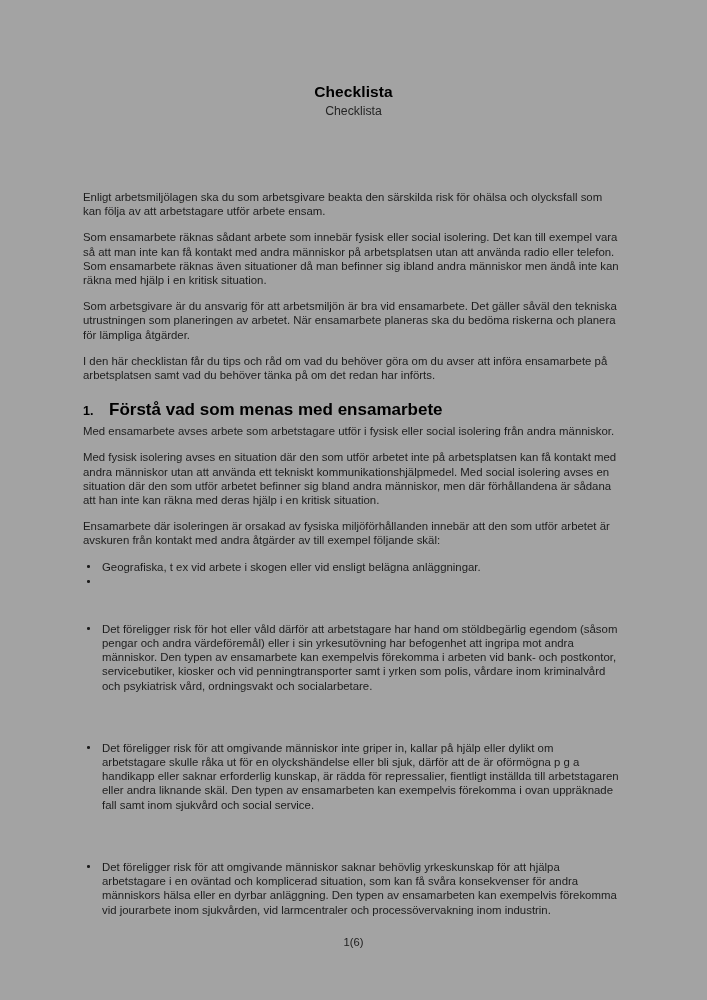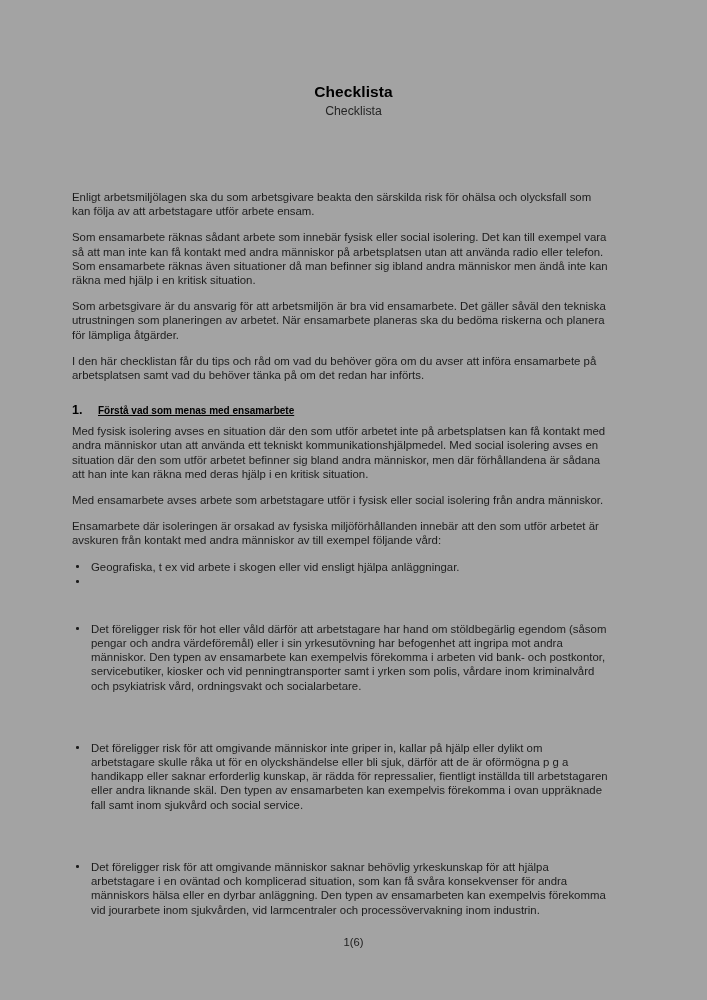--- a/index.html
+++ b/index.html
@@ -45,21 +45,21 @@
     font-weight: normal;
     line-height: 16px;
     color: #262626;
     margin: 2px 0 0 0;
   }
 
   
   .content {
     position: absolute;
     top: 190px;
-    left: 72px;
+    left: 83px;
     width: 537px;
   }
   p.para {
     margin: 0 0 12px 0;
     font-size: 11.4px;
     line-height: 14.2px;
     color: #1c1c1c;
     text-align: left;
   }
 
@@ -71,25 +71,24 @@
   }
   .section-number {
     font-size: 12.6px;
     font-weight: bold;
     color: #000000;
     width: 26px;
     flex: 0 0 26px;
     line-height: 16px;
   }
   .section-title {
-    font-size: 10px;
+    font-size: 17px;
     font-weight: bold;
     color: #000000;
     line-height: 16px;
-    text-decoration: underline;
   }
 
   
   ul.bullets {
     list-style: none;
     margin: 0 0 12px 0;
     padding: 0;
   }
   ul.bullets li {
     position: relative;
@@ -141,28 +140,28 @@
     <p class="para">Enligt arbetsmiljölagen ska du som arbetsgivare beakta den särskilda risk för ohälsa och olycksfall som kan följa av att arbetstagare utför arbete ensam.</p>
     <p class="para">Som ensamarbete räknas sådant arbete som innebär fysisk eller social isolering. Det kan till exempel vara så att man inte kan få kontakt med andra människor på arbetsplatsen utan att använda radio eller telefon. Som ensamarbete räknas även situationer då man befinner sig ibland andra människor men ändå inte kan räkna med hjälp i en kritisk situation.</p>
     <p class="para">Som arbetsgivare är du ansvarig för att arbetsmiljön är bra vid ensamarbete. Det gäller såväl den tekniska utrustningen som planeringen av arbetet. När ensamarbete planeras ska du bedöma riskerna och planera för lämpliga åtgärder.</p>
     <p class="para">I den här checklistan får du tips och råd om vad du behöver göra om du avser att införa ensamarbete på arbetsplatsen samt vad du behöver tänka på om det redan har införts.</p>
 
     <div class="section-heading">
       <span class="section-number">1.</span>
       <span class="section-title">Förstå vad som menas med ensamarbete</span>
     </div>
 
+    <p class="para">Med ensamarbete avses arbete som arbetstagare utför i fysisk eller social isolering från andra människor.</p>
     <p class="para">Med fysisk isolering avses en situation där den som utför arbetet inte på arbetsplatsen kan få kontakt med andra människor utan att använda ett tekniskt kommunikationshjälpmedel. Med social isolering avses en situation där den som utför arbetet befinner sig bland andra människor, men där förhållandena är sådana att han inte kan räkna med deras hjälp i en kritisk situation.</p>
-    <p class="para">Med ensamarbete avses arbete som arbetstagare utför i fysisk eller social isolering från andra människor.</p>
-    <p class="para">Ensamarbete där isoleringen är orsakad av fysiska miljöförhållanden innebär att den som utför arbetet är avskuren från kontakt med andra människor av till exempel följande vård:</p>
+    <p class="para">Ensamarbete där isoleringen är orsakad av fysiska miljöförhållanden innebär att den som utför arbetet är avskuren från kontakt med andra åtgärder av till exempel följande skäl:</p>
 
     <ul class="bullets">
       <li>
         <span class="bullet-dot"></span>
-        <span>Geografiska, t ex vid arbete i skogen eller vid ensligt hjälpa anläggningar.</span>
+        <span>Geografiska, t ex vid arbete i skogen eller vid ensligt belägna anläggningar.</span>
       </li>
       <li>
         <span class="bullet-dot"></span>
       </li>
     </ul>
 
 
     <ul class="bullets spaced">
       <li>
         <span class="bullet-dot"></span>

